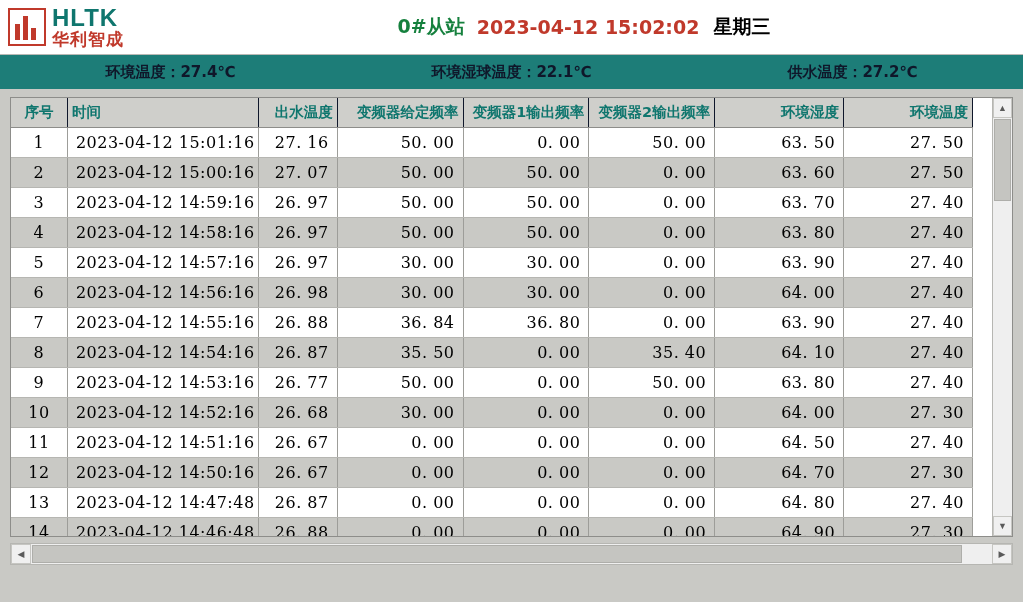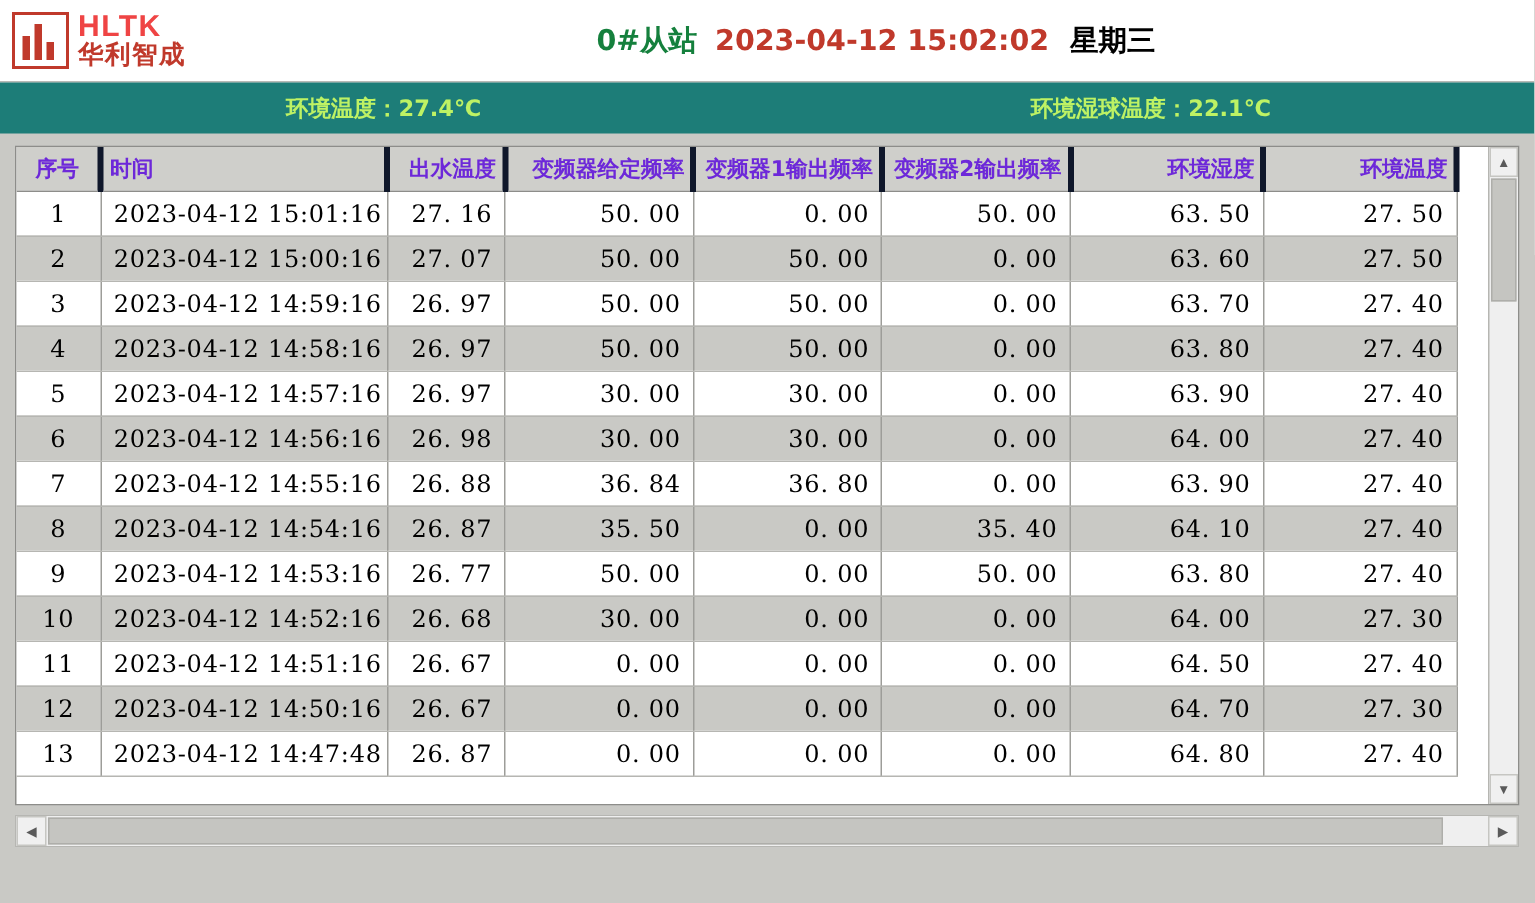--- a/index.html
+++ b/index.html
@@ -49,22 +49,22 @@
   }
   .logo-mark span:nth-child(1) { left: 5px; height: 16px; }
   .logo-mark span:nth-child(2) { left: 13px; height: 24px; }
   .logo-mark span:nth-child(3) { left: 21px; height: 12px; }
   .logo-text {
     line-height: 1.05;
   }
   .logo-text .l1 {
     font-family: "Liberation Sans", sans-serif;
     font-weight: bold;
-    font-size: 20px;
-    color: #ef4444;
+    font-size: 24px;
+    color: #0f766e;
     letter-spacing: 1px;
   }
   .logo-text .l2 {
     font-family: "DejaVu Sans", sans-serif;
     font-weight: bold;
     font-size: 17px;
     color: #c0392b;
     letter-spacing: 1px;
   }
   .title-block {
@@ -102,21 +102,21 @@
     color: #000000;
     margin-left: -12px;
   }
 
   
   .status-bar {
     height: 34px;
     background: #1d7d78;
     display: flex;
     align-items: center;
-    color: #bef264;
+    color: #0f172a;
     font-family: "DejaVu Sans", sans-serif;
     font-weight: bold;
     font-size: 15px;
   }
   .status-item {
     flex: 1;
     text-align: center;
     white-space: nowrap;
   }
 
@@ -131,27 +131,27 @@
     overflow: hidden;
   }
   table {
     border-collapse: collapse;
     width: 962px;
     table-layout: fixed;
     font-family: "DejaVu Serif", serif;
   }
   thead th {
     background: #cfcfcb;
-    border-right: 4px solid #0f172a;
+    border-right: 1px solid #0f172a;
     border-bottom: 1px solid #8d8d8a;
     height: 29px;
     font-family: "DejaVu Sans", sans-serif;
     font-weight: bold;
     font-size: 14.5px;
-    color: #6d28d9;
+    color: #0f766e;
     padding: 0 4px;
     box-sizing: border-box;
     white-space: nowrap;
   }
   tbody td {
     height: 30px;
     border-right: 1px solid #9d9d99;
     border-bottom: 1px solid #b6b6b2;
     font-size: 16px;
     color: #000000;
@@ -267,20 +267,21 @@
     <div class="title-block">
       <div class="station">0#从站</div>
       <div class="datetime">2023-04-12 15:02:02</div>
       <div class="weekday">星期三</div>
     </div>
   </div>
 
   <div class="status-bar">
     <div class="status-item">环境温度：27.4℃</div>
     <div class="status-item">环境湿球温度：22.1℃</div>
+    <div class="status-item">供水温度：27.2℃</div>
   </div>
 
   <div class="table-area">
     <table>
       <thead>
         <tr>
           <th class="c-idx">序号</th>
           <th class="c-time">时间</th>
           <th class="c-temp">出水温度</th>
           <th class="c-f0">变频器给定频率</th>
@@ -414,20 +415,30 @@
           <tr>
             <td class="c-idx">13</td>
             <td class="c-time">2023-04-12  14:47:48</td>
             <td class="c-temp">26. 87</td>
             <td class="c-f0">0. 00</td>
             <td class="c-f1">0. 00</td>
             <td class="c-f2">0. 00</td>
             <td class="c-hum">64. 80</td>
             <td class="c-et">27. 40</td>
           </tr>
+          <tr>
+            <td class="c-idx">14</td>
+            <td class="c-time">2023-04-12  14:46:48</td>
+            <td class="c-temp">26. 88</td>
+            <td class="c-f0">0. 00</td>
+            <td class="c-f1">0. 00</td>
+            <td class="c-f2">0. 00</td>
+            <td class="c-hum">64. 90</td>
+            <td class="c-et">27. 30</td>
+          </tr>
         </tbody>
     </table>
 
     <div class="vscroll">
       <div class="vs-btn">▲</div>
       <div class="vs-thumb"></div>
       <div class="vs-btn bottom">▼</div>
     </div>
   </div>
 

